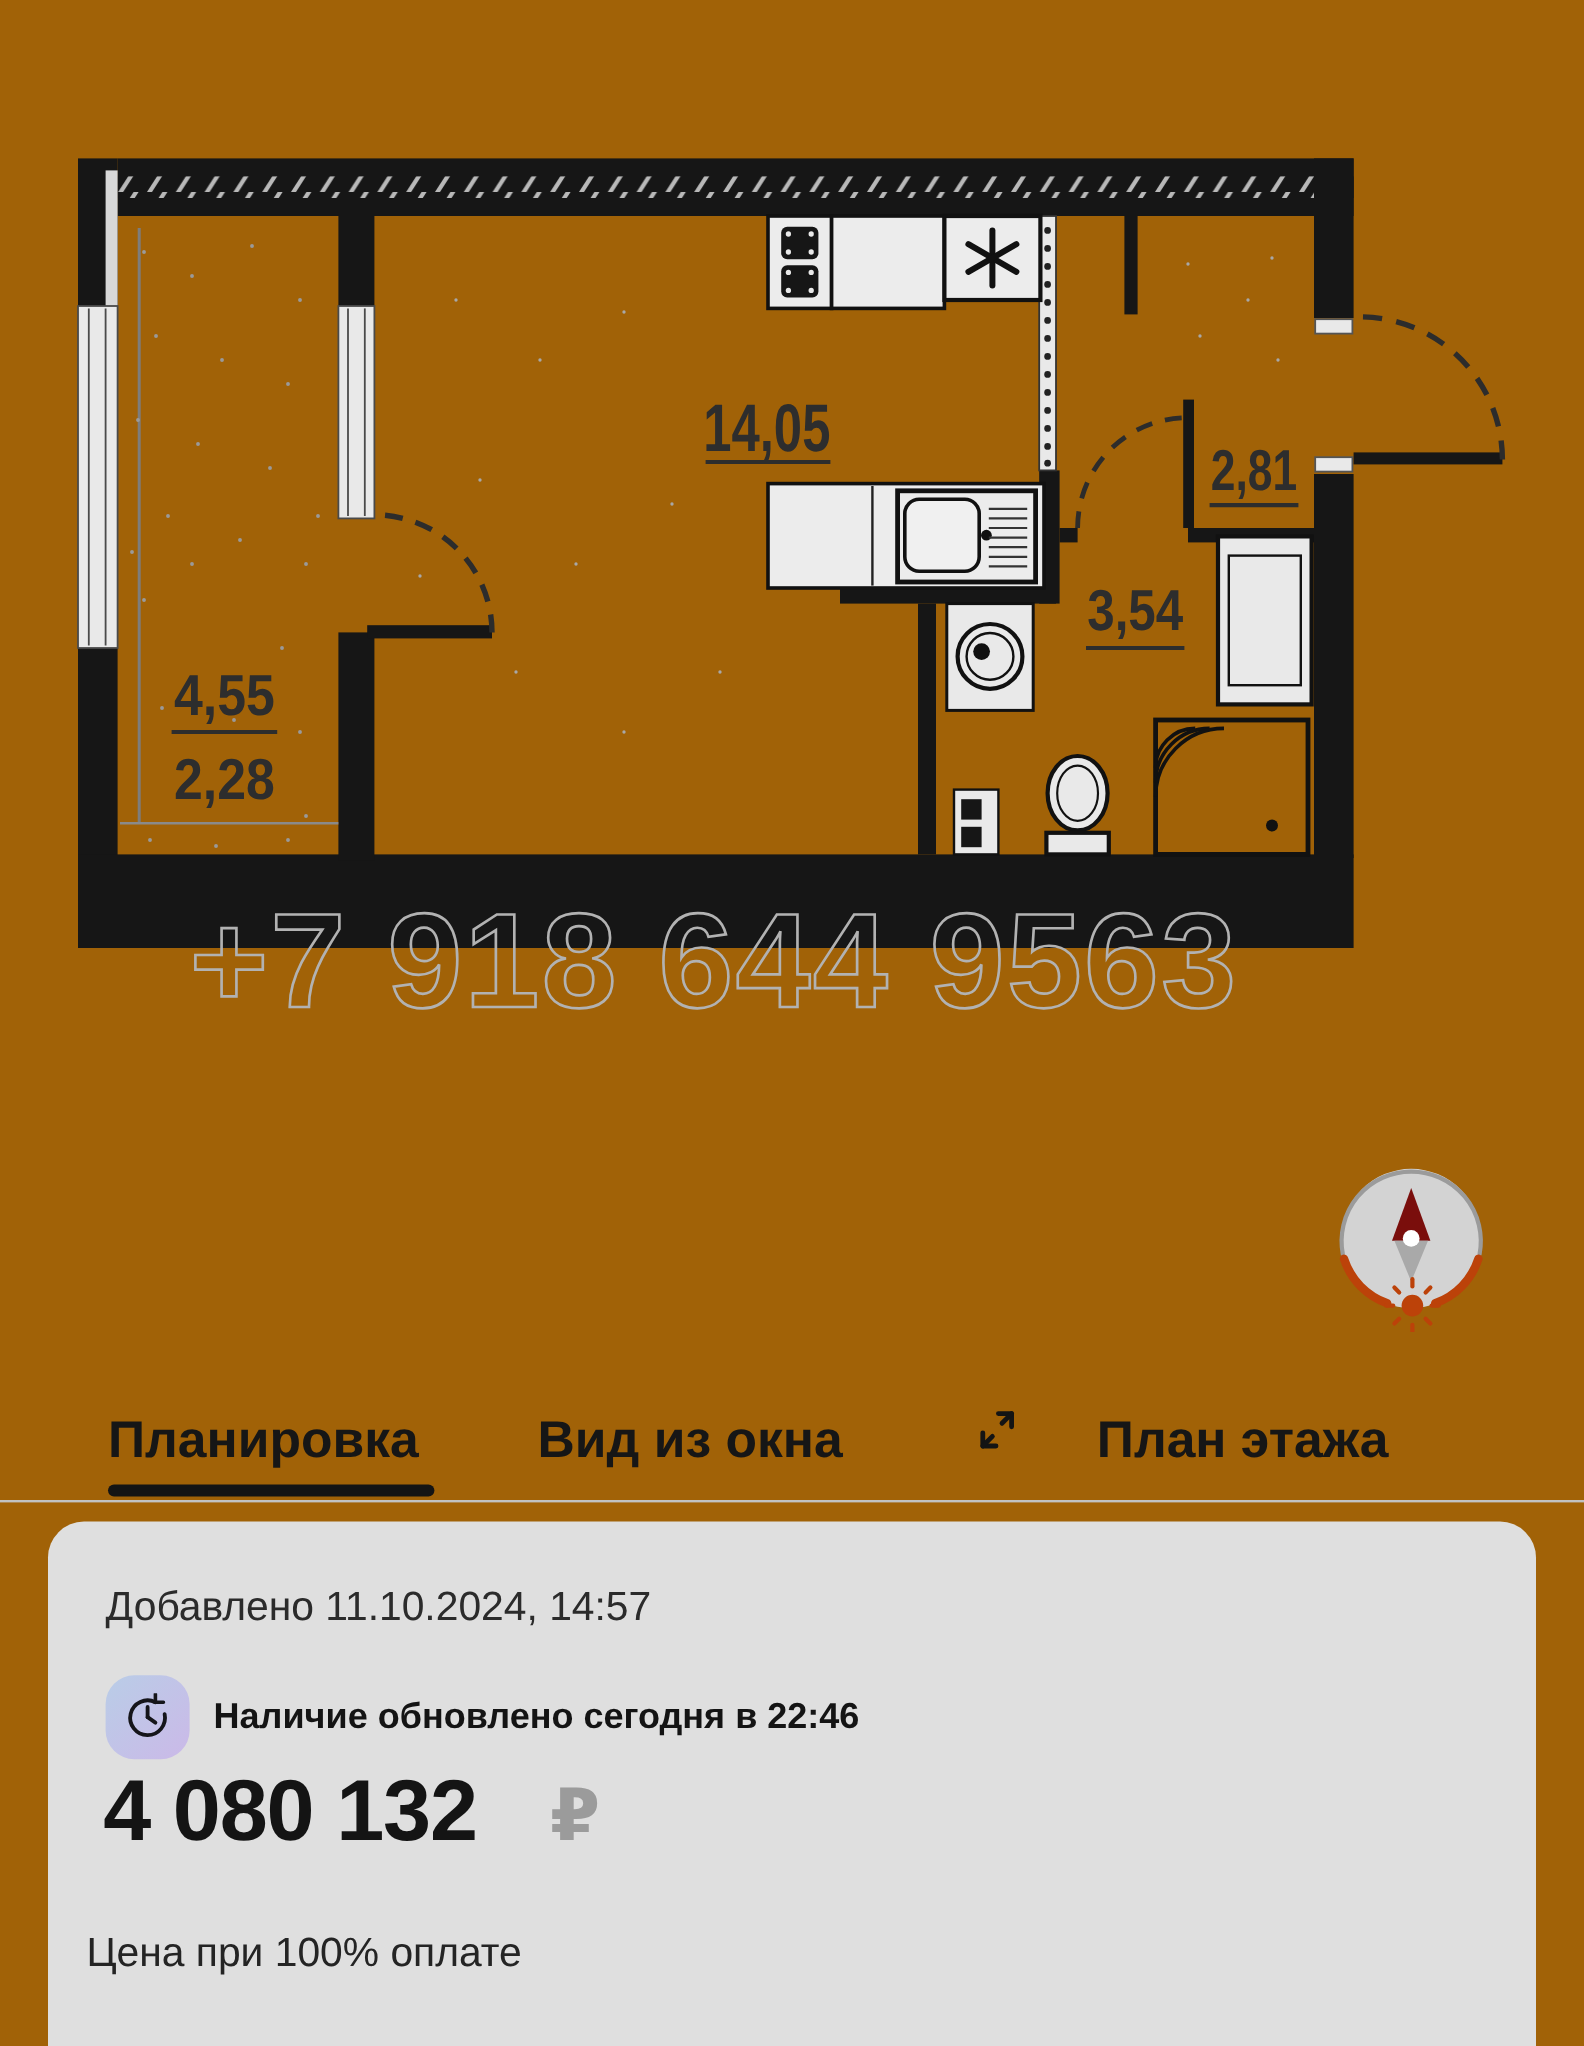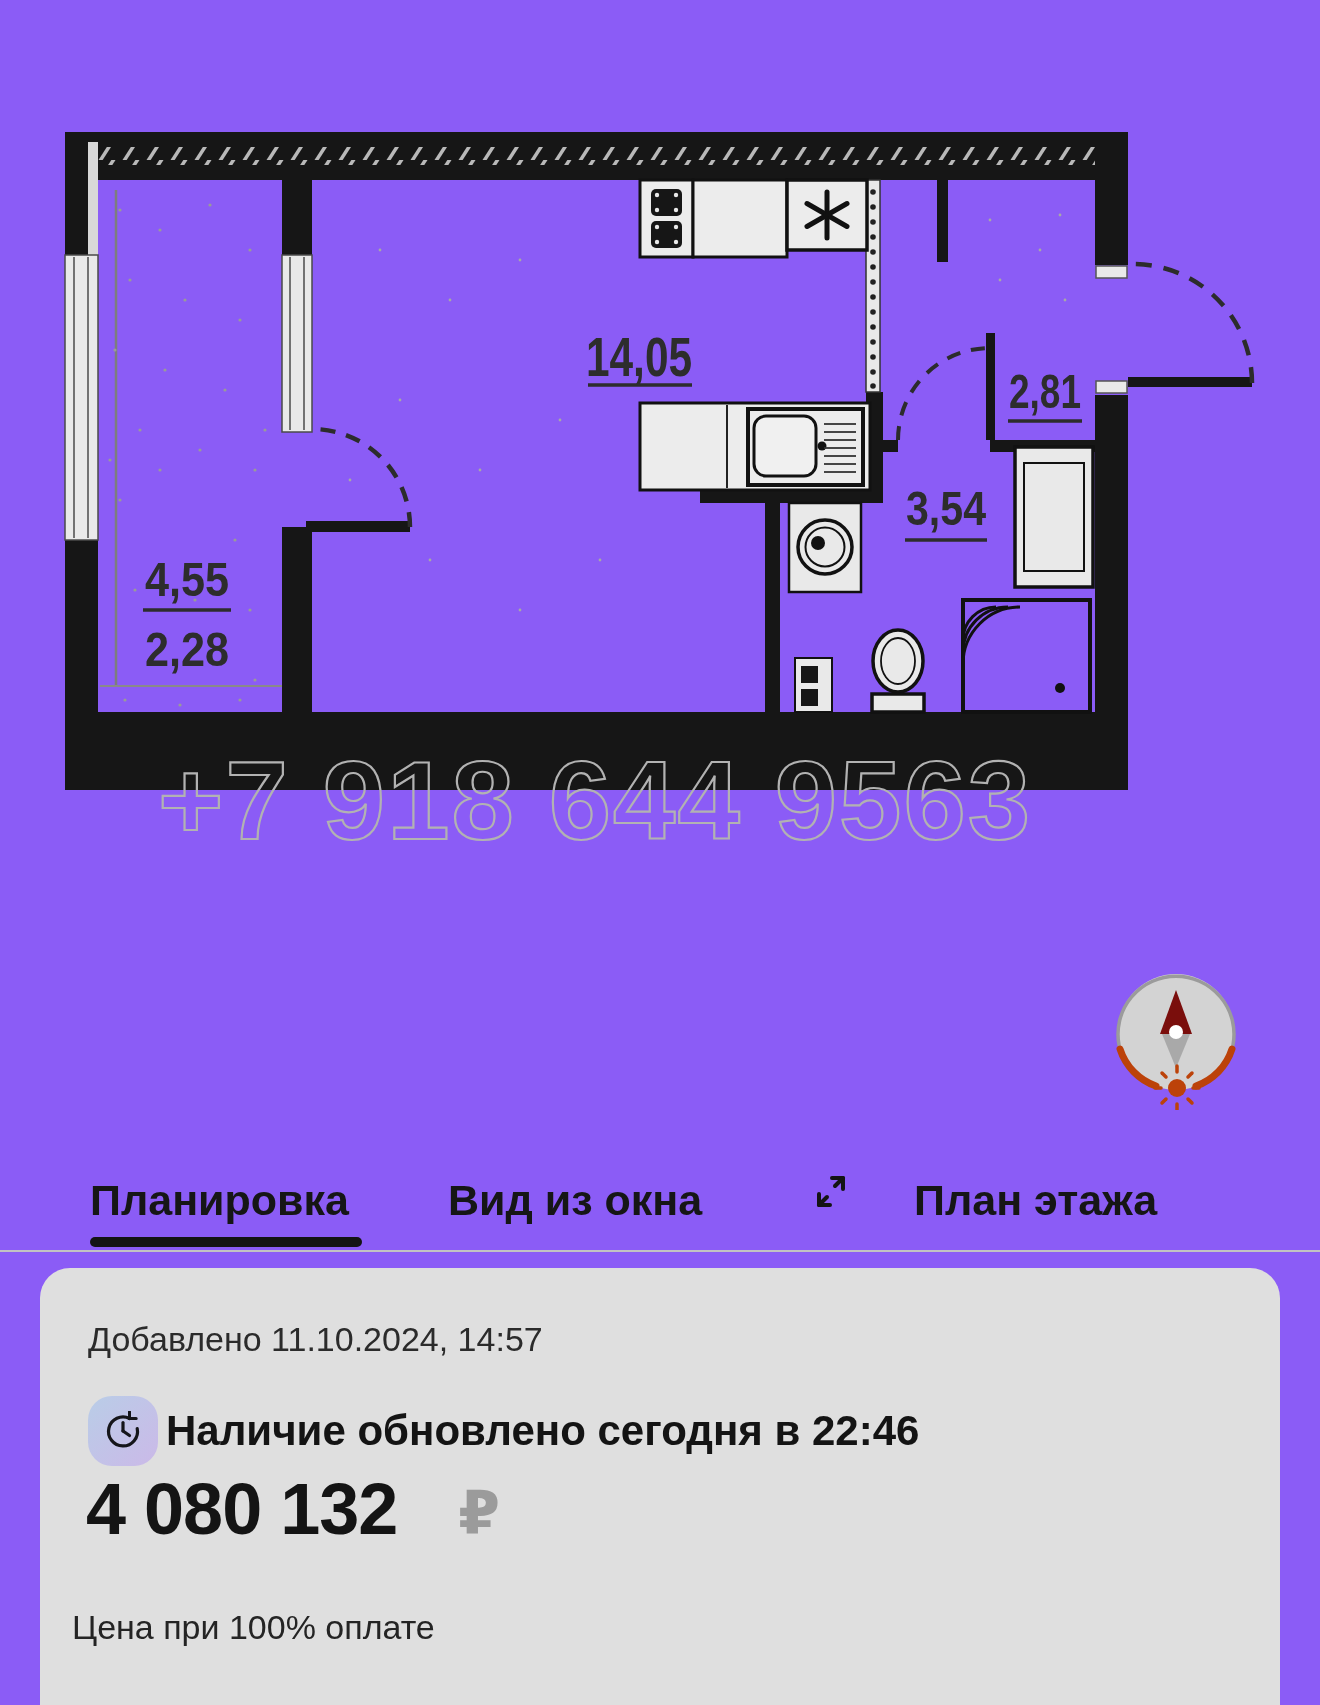--- a/index.html
+++ b/index.html
@@ -1,16 +1,16 @@
 <!DOCTYPE html>
 <html><head>
 <meta charset="utf-8">
 <style>
   html,body{margin:0;padding:0;background:#d8d8d8;}
-  .screen{position:relative;width:1320px;height:1705px;background:#8b5cf6;overflow:hidden;
+  .screen{position:relative;width:1320px;height:1705px;background:#a16207;overflow:hidden;
           font-family:"Liberation Sans",sans-serif;}
   
   .plan-svg{position:absolute;left:0;top:0;width:1320px;height:850px;}
   .plan-label{font-family:"Liberation Sans",sans-serif;font-weight:bold;fill:#2d2d2d;}
   
   .watermark{position:absolute;left:0;top:736px;width:1190px;text-align:center;
              font-size:112px;font-weight:700;letter-spacing:2px;
              color:transparent;-webkit-text-stroke:2.2px #b2b2b2;white-space:nowrap;}
   
   .compass{position:absolute;left:1106px;top:960px;width:140px;height:150px;}
@@ -24,21 +24,21 @@
   .expand-icon{position:absolute;left:810px;top:1170px;width:44px;height:44px;}
   .tabs-divider{position:absolute;left:0;top:1250px;width:1320px;height:2px;background:#c2c2c2;}
   
   .card{position:absolute;left:40px;top:1268px;width:1240px;height:437px;
         background:#dfdfdf;border-radius:30px 30px 0 0;}
   .added-line{position:absolute;left:48px;top:52px;font-size:34px;font-weight:500;color:#2b2b2b;}
   .avail-row{position:absolute;left:48px;top:128px;display:flex;align-items:center;}
   .clock-badge{width:70px;height:70px;border-radius:24px;flex:0 0 auto;
                background:linear-gradient(135deg,#b9cde7 0%,#cbb9e8 100%);
                display:flex;align-items:center;justify-content:center;}
-  .avail-text{margin-left:8px;font-size:42px;font-weight:700;color:#141414;}
+  .avail-text{margin-left:20px;font-size:30px;font-weight:700;color:#141414;}
   .price-row{position:absolute;left:46px;top:200px;display:flex;align-items:baseline;gap:45px;}
   .price-value{font-size:72px;font-weight:800;letter-spacing:-1px;color:#141414;}
   .price-currency{font-size:60px;font-weight:700;color:#9b9b9b;margin-left:16px;
                   font-family:"DejaVu Sans",sans-serif;}
   .price-note{position:absolute;left:32px;top:340px;font-size:34px;font-weight:500;color:#242424;}
 </style>
 </head>
 <body>
 
 <div class="screen">

